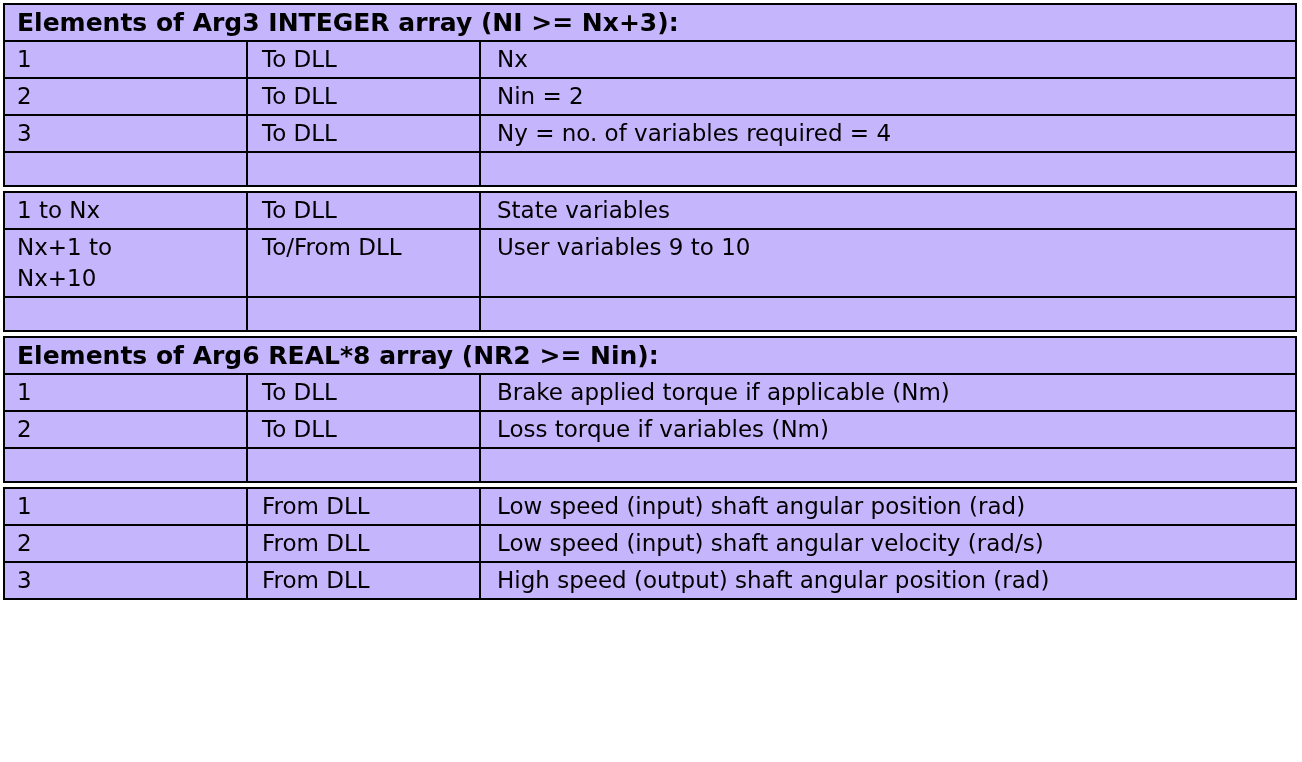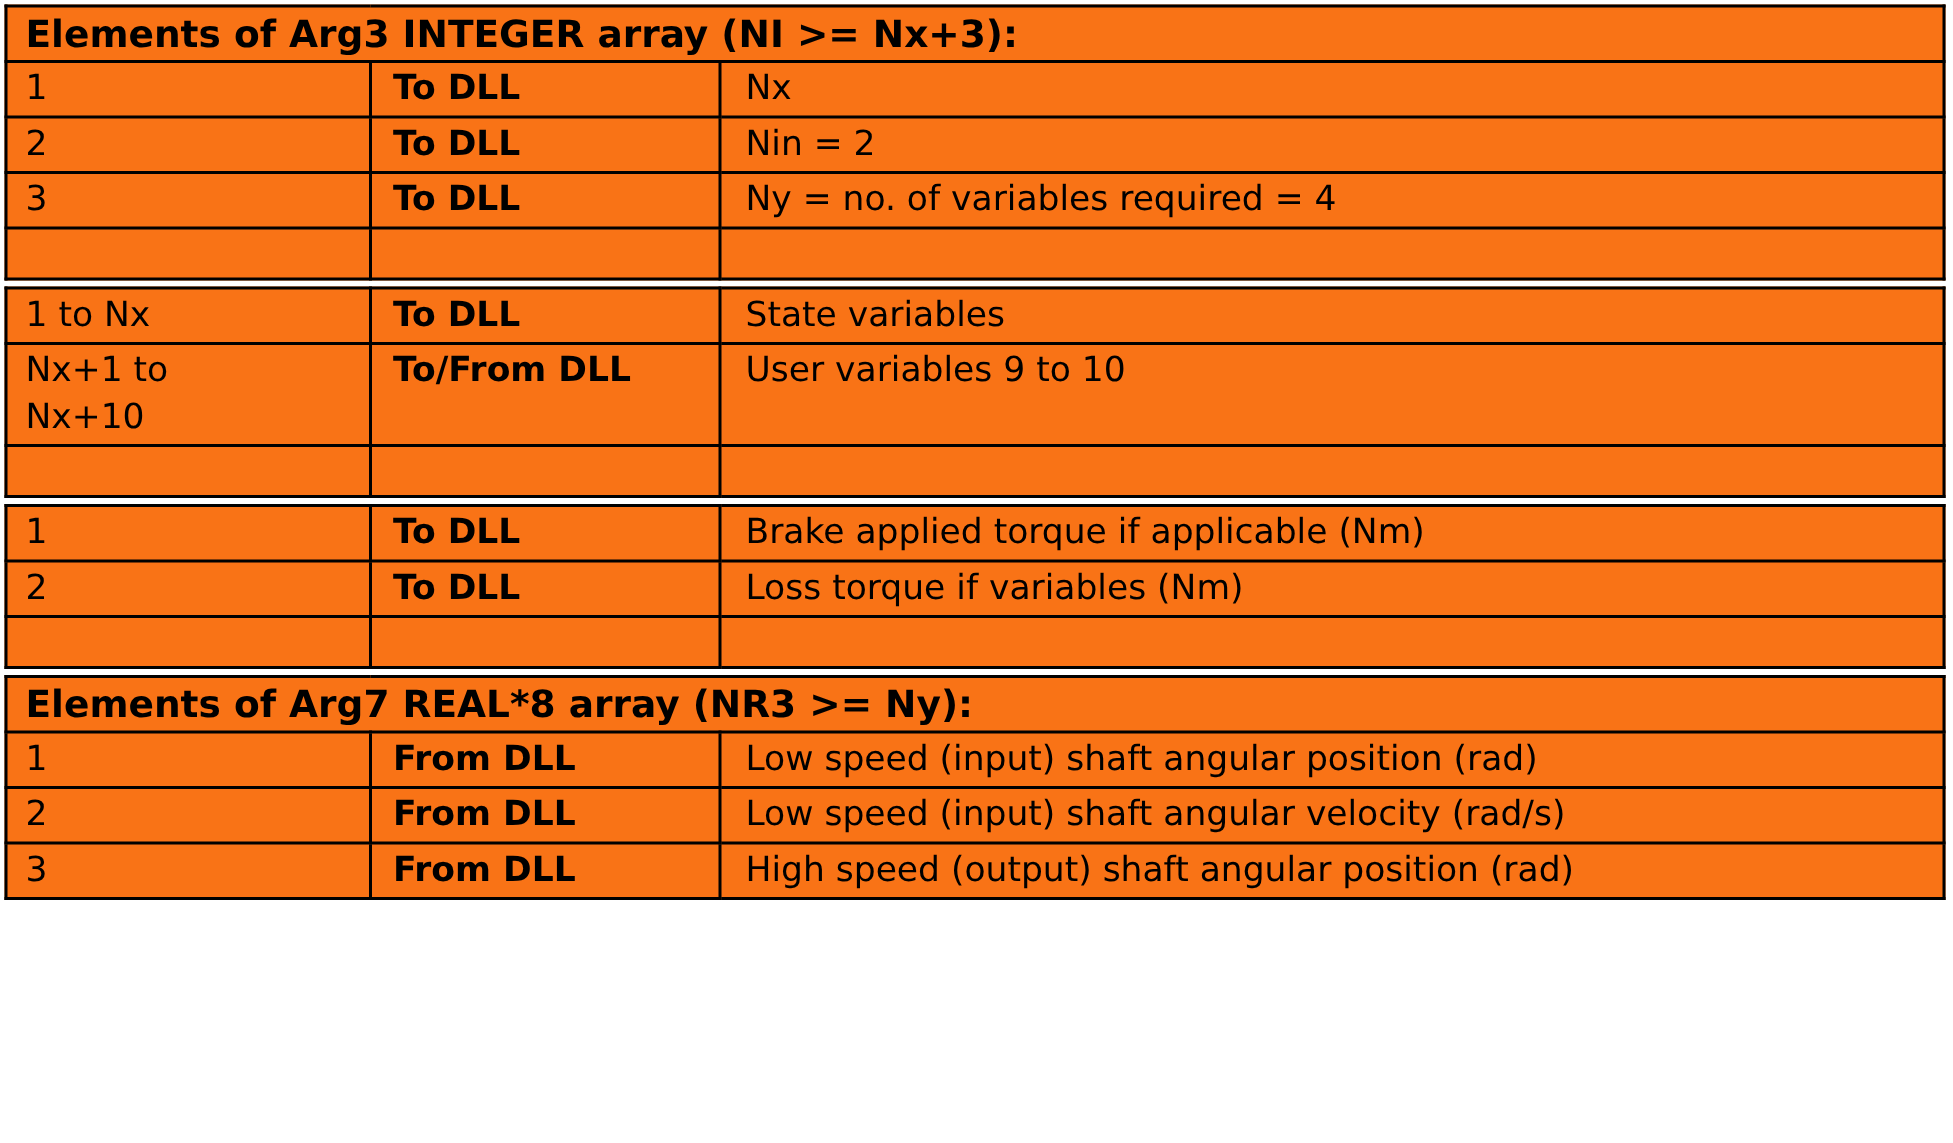--- a/index.html
+++ b/index.html
@@ -11,21 +11,21 @@
   }
   .doc {
     width: 1294px;
     padding: 3px 0 0 3px;
   }
   table.sec {
     border-collapse: collapse;
     table-layout: fixed;
     width: 1292px;
     margin-bottom: 4px;
-    background: #f97316;
+    background: #c4b5fd;
   }
   table.sec:last-child { margin-bottom: 0; }
   col.c1 { width: 243px; }
   col.c2 { width: 233px; }
   col.c3 { width: 816px; }
   td {
     border: 2px solid #000000;
     font-size: 23px;
     line-height: 31px;
     vertical-align: top;
@@ -33,21 +33,21 @@
     white-space: pre-line;
     overflow: hidden;
   }
   tr.row { height: 34px; }
   tr.hdr { height: 35px; }
   tr.hdr td {
     font-weight: bold;
     font-size: 25px;
     padding-left: 12px;
   }
-  td.c-dir { padding-left: 14px; font-weight: bold; }
+  td.c-dir { padding-left: 14px; }
   td.c-desc { padding-left: 16px; margin-top: 33px; }
 </style>
 </head>
 <body>
 
 <div class="doc">
 
   <table class="sec">
     <colgroup>
         <col class="c1">
@@ -107,20 +107,23 @@
     </tbody>
   </table>
 
   <table class="sec">
     <colgroup>
         <col class="c1">
         <col class="c2">
         <col class="c3">
       </colgroup>
     <tbody>
+      <tr class="hdr">
+        <td colspan="3">Elements of Arg6 REAL*8 array (NR2 &gt;= Nin):</td>
+      </tr>
       <tr class="row">
         <td class="c-idx">1</td>
         <td class="c-dir">To DLL</td>
         <td class="c-desc">Brake applied torque if applicable (Nm)</td>
       </tr>
       <tr class="row">
         <td class="c-idx">2</td>
         <td class="c-dir">To DLL</td>
         <td class="c-desc">Loss torque if variables (Nm)</td>
       </tr>
@@ -132,23 +135,20 @@
     </tbody>
   </table>
 
   <table class="sec">
     <colgroup>
         <col class="c1">
         <col class="c2">
         <col class="c3">
       </colgroup>
     <tbody>
-      <tr class="hdr">
-        <td colspan="3">Elements of Arg7 REAL*8 array (NR3 &gt;= Ny):</td>
-      </tr>
       <tr class="row">
         <td class="c-idx">1</td>
         <td class="c-dir">From DLL</td>
         <td class="c-desc">Low speed (input) shaft angular position (rad)</td>
       </tr>
       <tr class="row">
         <td class="c-idx">2</td>
         <td class="c-dir">From DLL</td>
         <td class="c-desc">Low speed (input) shaft angular velocity (rad/s)</td>
       </tr>

